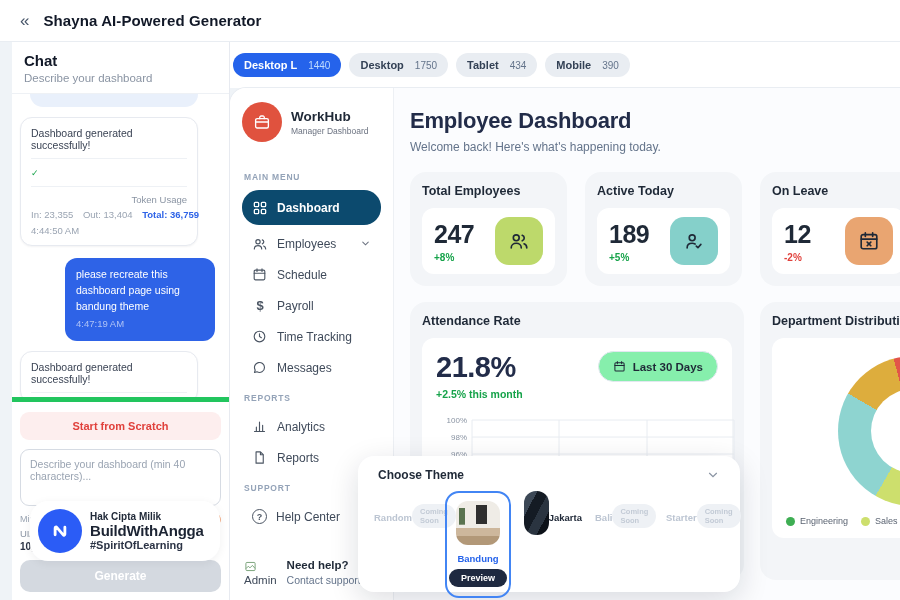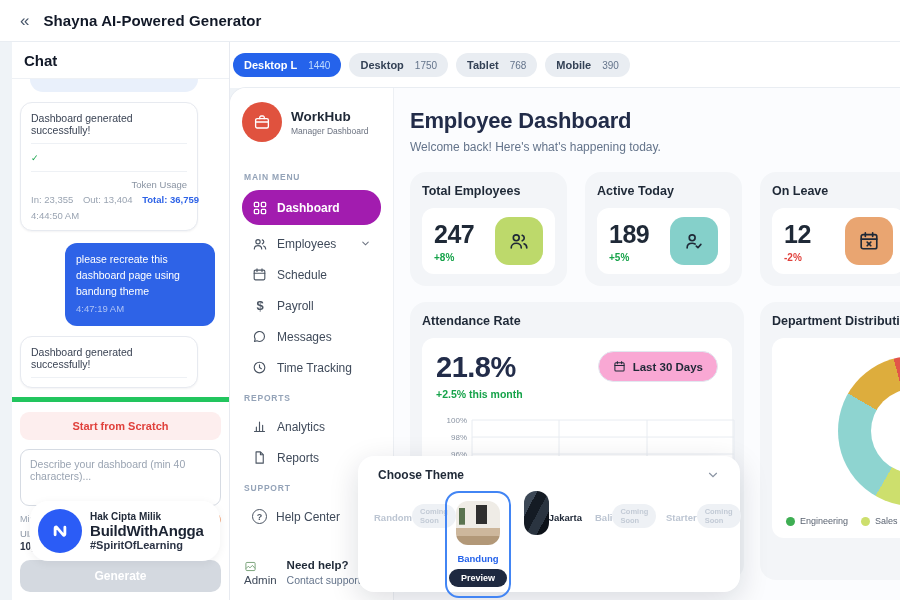--- a/index.html
+++ b/index.html
@@ -59,21 +59,21 @@
   
   .preview { position:absolute; left:12px; top:46px; width:800px; height:512px; background:#fbfcfe; border-radius:16px 0 0 0; display:flex; box-shadow:0 0 0 1px #e9edf2; overflow:hidden; }
   .pv-side { flex:none; width:164px; background:#fff; border-right:1px solid #edf0f4; padding:14px 12px 10px; display:flex; flex-direction:column; }
   .brand { display:flex; align-items:center; gap:9px; margin-bottom:20px; }
   .brand-logo { flex:none; width:40px; height:40px; border-radius:50%; background:#e0523e; display:flex; align-items:center; justify-content:center; }
   .brand-name { font-size:13.5px; font-weight:800; color:#1f2937; }
   .brand-sub { font-size:8.5px; color:#6b7280; margin-top:2px; }
   .sec-label { font-size:8.5px; font-weight:800; color:#94a3b8; letter-spacing:.8px; margin:10px 2px 8px; }
   .nav-item { display:flex; align-items:center; gap:9px; height:31px; padding:0 10px; border-radius:17px; font-size:12px; color:#3f4a5a; cursor:pointer; }
   .nav-item .ni-label { flex:1; }
-  .nav-item.active { background:#a21caf; color:#fff; height:35px; font-weight:600; margin:0 0 3px; }
+  .nav-item.active { background:#0c4a6e; color:#fff; height:35px; font-weight:600; margin:0 0 3px; }
   .nav-icon { flex:none; width:16px; height:16px; color:#4b5563; }
   .nav-item.active .nav-icon { color:#fff; }
   .help-circle { flex:none; width:15px; height:15px; border:1.4px solid #4b5563; border-radius:50%; font-size:9px; font-weight:700; color:#4b5563; display:flex; align-items:center; justify-content:center; }
   .dollar-ic { flex:none; width:16px; text-align:center; font-size:13px; font-weight:600; color:#4b5563; }
   .side-footer { margin-top:auto; display:flex; align-items:flex-end; gap:10px; padding:6px 2px 4px; }
   .avatar-broken { display:flex; flex-direction:column; align-items:flex-start; }
   .avatar-broken .alt { font-size:11.5px; color:#3f4a5a; margin-top:1px; }
   .sf-title { font-size:11.5px; font-weight:800; color:#1f2937; }
   .sf-sub { font-size:10.5px; color:#64748b; margin-top:3px; }
 
@@ -91,21 +91,21 @@
   .tile-lime { background:#bdd96b; } .tile-teal { background:#85d0ca; } .tile-orange { background:#e9a571; }
 
   .charts-row { display:flex; gap:16px; margin-top:16px; }
   .panel-card { background:#f3f5f8; border-radius:16px; padding:12px; }
   .panel-card h3 { font-size:12.5px; font-weight:700; color:#1f2937; }
   .att-card { flex:none; width:334px; }
   .att-inner { margin-top:10px; background:#fff; border-radius:12px; padding:13px 14px; height:230px; }
   .att-top { display:flex; justify-content:space-between; align-items:flex-start; }
   .att-val { font-size:29px; font-weight:800; color:#222c49; letter-spacing:-.5px; }
   .att-chg { font-size:10.5px; font-weight:700; color:#16a34a; margin-top:4px; }
-  .range-btn { display:flex; align-items:center; gap:7px; border:1px solid #e2e8f0; background:#f9a8d4; border-radius:999px; padding:8px 14px; font-size:11.5px; font-weight:700; color:#1f2937; font-family:inherit; cursor:pointer; }
+  .range-btn { display:flex; align-items:center; gap:7px; border:1px solid #e2e8f0; background:#86efac; border-radius:999px; padding:8px 14px; font-size:11.5px; font-weight:700; color:#1f2937; font-family:inherit; cursor:pointer; }
   .range-btn svg { color:#1f2937; }
   .dept-card { flex:none; width:334px; }
   .dept-inner { margin-top:10px; background:#fff; border-radius:12px; height:200px; position:relative; overflow:hidden; }
   .donut { position:absolute; left:66px; top:18px; width:150px; height:150px; border-radius:50%;
     background:conic-gradient(from 0deg,#e25449 0 40deg,#3eae53 40deg 140deg,#8ed4d0 140deg 165deg,#cddf6d 165deg 210deg,#8ed4d0 210deg 300deg,#ddad3d 300deg 345deg,#e25449 345deg 360deg); }
   .donut::after { content:""; position:absolute; left:33px; top:33px; width:84px; height:84px; background:#fff; border-radius:50%; }
   .legend { position:absolute; left:14px; bottom:12px; display:flex; align-items:center; gap:13px; white-space:nowrap; }
   .legend-item { display:flex; align-items:center; gap:5px; font-size:9px; color:#5b6472; }
   .dot { width:9px; height:9px; border-radius:50%; }
   .dot-green { background:#3eae53; } .dot-lime { background:#cddf6d; }
@@ -138,20 +138,21 @@
 <body>
 
 <header class="topbar">
   <span class="collapse">«</span>
   <span class="app-title">Shayna AI-Powered Generator</span>
 </header>
 
 <aside class="chat-panel">
   <div class="chat-head">
     <h2>Chat</h2>
+    <p>Describe your dashboard</p>
   </div>
 
   <div class="chat-scroll">
     <div class="bubble-partial"></div>
 
     <div class="msg-card">
       <div class="msg-title">Dashboard generated successfully!</div>
       <div class="saved-row">
         <span class="chk">✓</span>
       </div>
@@ -206,21 +207,21 @@
     <button class="tab-pill active">
       <span class="t-label">Desktop L</span>
       <span class="t-size">1440</span>
     </button>
     <button class="tab-pill">
       <span class="t-label">Desktop</span>
       <span class="t-size">1750</span>
     </button>
     <button class="tab-pill">
       <span class="t-label">Tablet</span>
-      <span class="t-size">768</span>
+      <span class="t-size">434</span>
     </button>
     <button class="tab-pill">
       <span class="t-label">Mobile</span>
       <span class="t-size">390</span>
     </button>
   </div>
 
   <div class="preview">
 
     <div class="pv-side">
@@ -279,35 +280,35 @@
         <span class="ni-label">Schedule</span>
       </div>
 
       <div class="nav-item">
         <span class="dollar-ic">$</span>
         <span class="ni-label">Payroll</span>
       </div>
 
       <div class="nav-item">
         <span class="nav-icon">
-          <svg width="15" height="15" viewBox="0 0 24 24" fill="none" stroke="currentColor" stroke-width="1.8" stroke-linecap="round" stroke-linejoin="round">
-            <path d="M20 12a8 8 0 1 0-14.9 4L4 20l4-1.1A8 8 0 0 0 20 12z"></path>
-          </svg>
-        </span>
-        <span class="ni-label">Messages</span>
-      </div>
-
-      <div class="nav-item">
-        <span class="nav-icon">
           <svg width="15" height="15" viewBox="0 0 24 24" fill="none" stroke="currentColor" stroke-width="1.8" stroke-linecap="round">
             <circle cx="12" cy="12" r="8.5"></circle>
               <path d="M12 7.5V12l3 2"></path>
           </svg>
         </span>
         <span class="ni-label">Time Tracking</span>
+      </div>
+
+      <div class="nav-item">
+        <span class="nav-icon">
+          <svg width="15" height="15" viewBox="0 0 24 24" fill="none" stroke="currentColor" stroke-width="1.8" stroke-linecap="round" stroke-linejoin="round">
+            <path d="M20 12a8 8 0 1 0-14.9 4L4 20l4-1.1A8 8 0 0 0 20 12z"></path>
+          </svg>
+        </span>
+        <span class="ni-label">Messages</span>
       </div>
 
       <div class="sec-label">REPORTS</div>
 
       <div class="nav-item">
         <span class="nav-icon">
           <svg width="15" height="15" viewBox="0 0 24 24" fill="none" stroke="currentColor" stroke-width="1.8" stroke-linecap="round">
             <path d="M4 20h16"></path>
               <path d="M7 20v-7M12 20V5M17 20v-10"></path>
           </svg>

